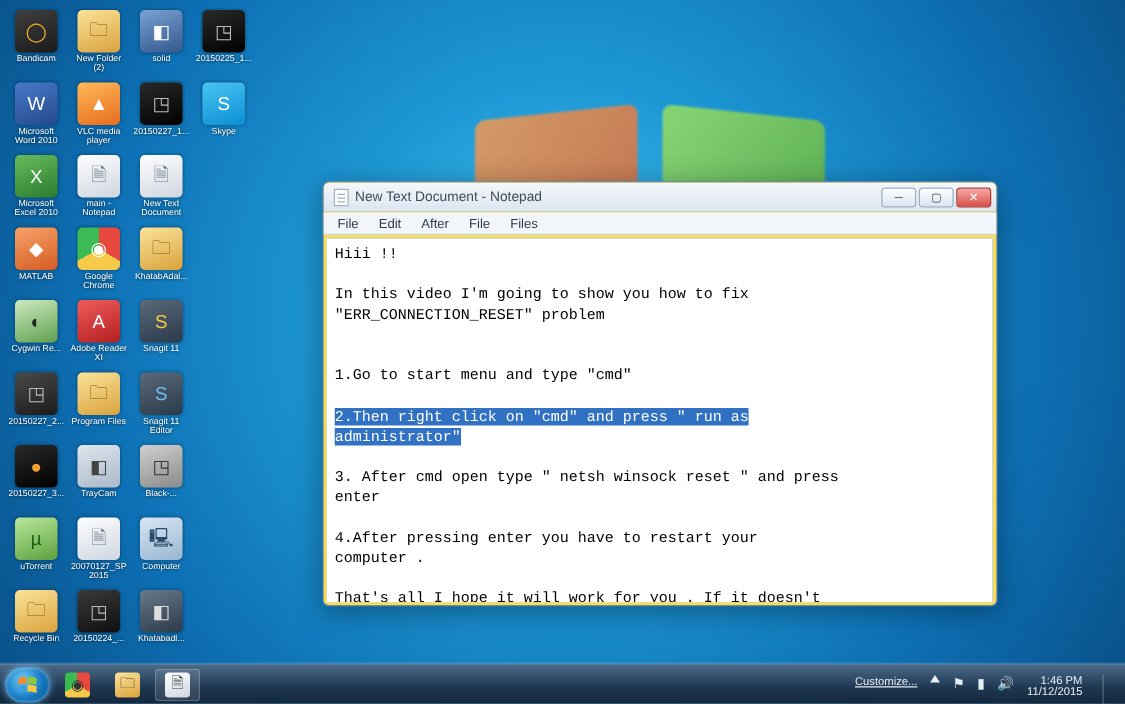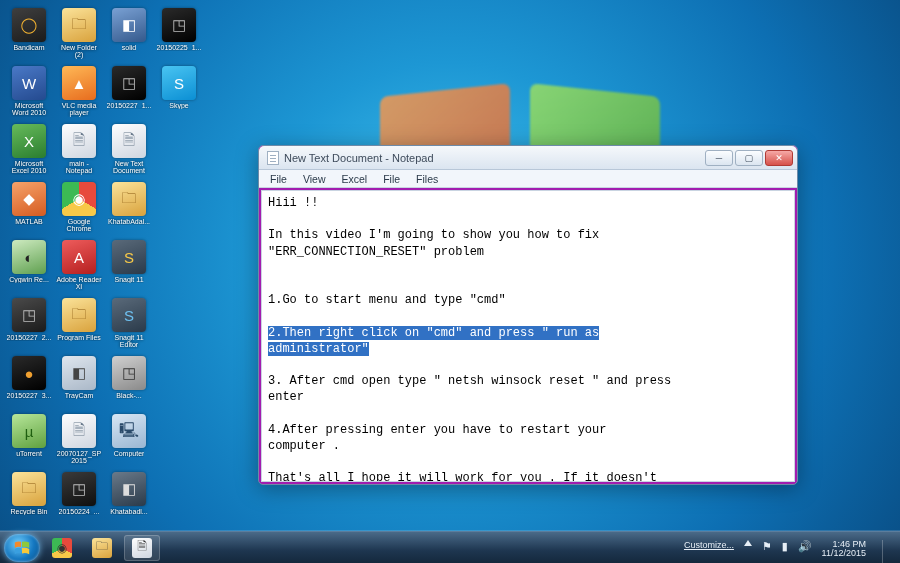--- a/index.html
+++ b/index.html
@@ -41,21 +41,21 @@
   .dicon .lbl {
     font-size: 7px; color: #fff; text-shadow: 0 0 3px rgba(0,0,0,.9);
     text-align: center; line-height: 1.05; margin-top: 2px;
     max-width: 46px; overflow: hidden; word-wrap: break-word;
     max-height: 17px;
   }
 
   
   .win {
     position: absolute; left: 258px; top: 145px; width: 540px; height: 340px;
-    background: #a21caf;
+    background: #fde047;
     border: 1px solid #6d8aa8;
     border-radius: 5px;
     box-shadow: 0 4px 22px rgba(0,0,0,.35);
     display: flex; flex-direction: column;
   }
   .titlebar {
     height: 24px;
     background: linear-gradient(#f5f8fb,#dbe5f0);
     border-bottom: 1px solid #b8c7d8;
     display: flex; align-items: center; padding: 0 4px 0 8px;
@@ -270,22 +270,22 @@
     <div class="t-icon"></div>
     <div class="title">New Text Document - Notepad</div>
     <div class="winbtns">
       <div class="winbtn">─</div>
       <div class="winbtn">▢</div>
       <div class="winbtn close">✕</div>
     </div>
   </div>
   <div class="menubar" id="menubar">
       <div class="menuitem">File</div>
-      <div class="menuitem">View</div>
-      <div class="menuitem">Excel</div>
+      <div class="menuitem">Edit</div>
+      <div class="menuitem">After</div>
       <div class="menuitem">File</div>
       <div class="menuitem">Files</div>
     </div>
   <div class="editor"><span id="pre">Hiii !!
 
 In this video I'm going to show you how to fix
 "ERR_CONNECTION_RESET" problem
 
 
 1.Go to start menu and type "cmd"

